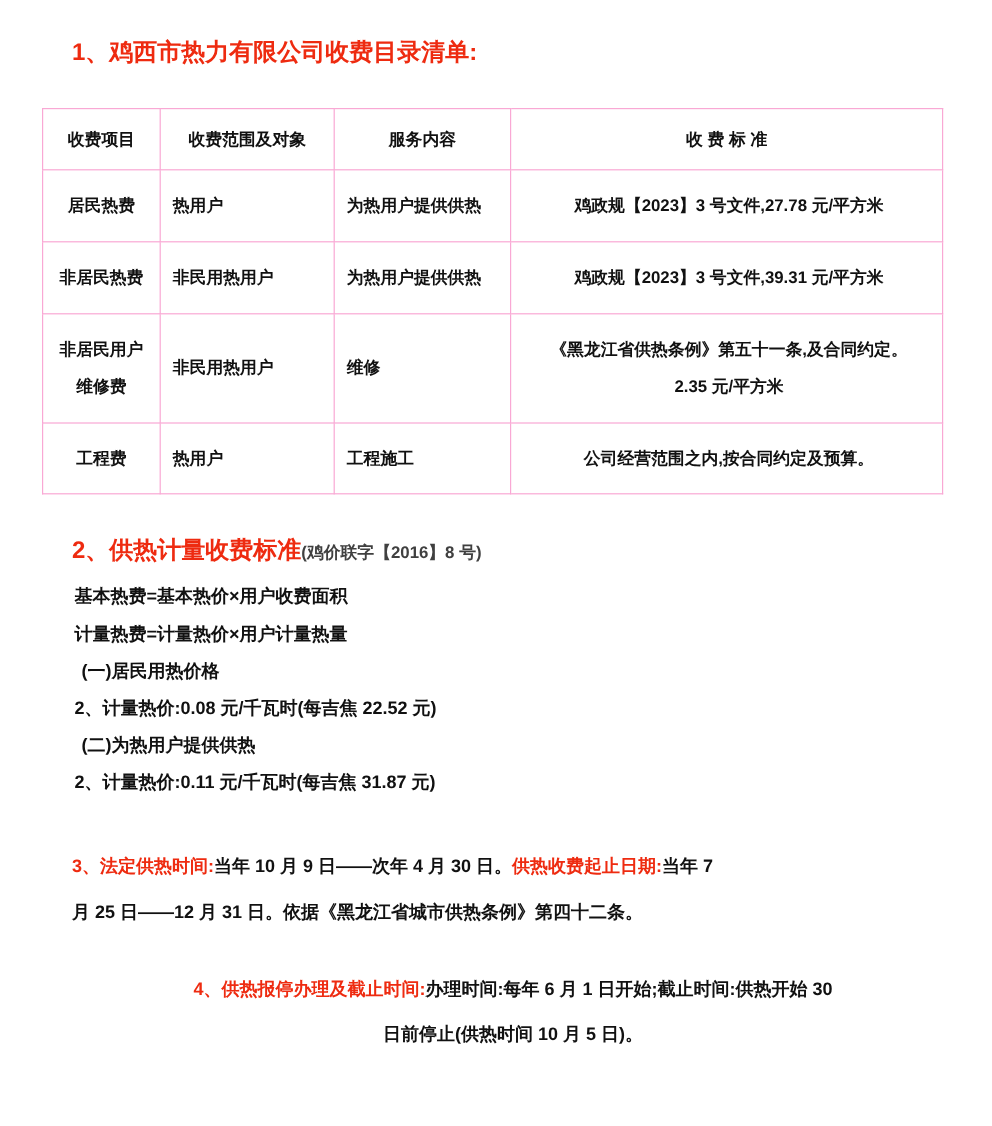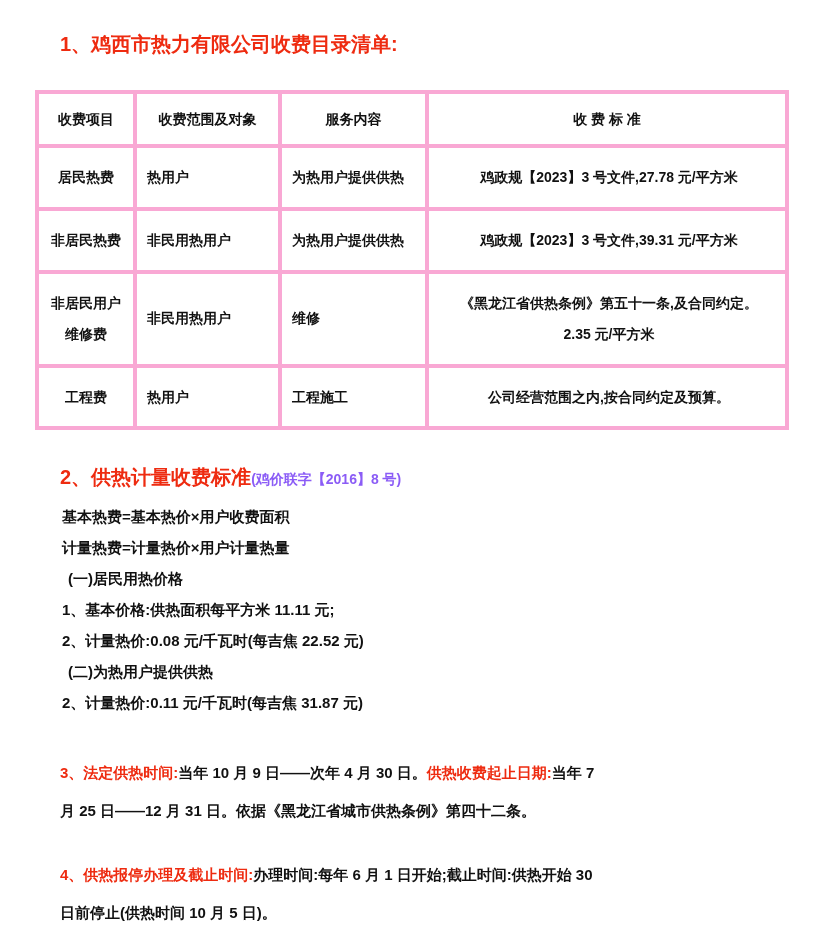--- a/index.html
+++ b/index.html
@@ -14,35 +14,35 @@
   .doc { width: 827px; height: 938px; background: #ffffff; }
 
   .heading-red {
     color: #ee2b10;
     font-size: 20px;
     font-weight: bold;
     margin: 30px 0 0 60px;
     line-height: 28px;
   }
   .heading-note {
-    color: #8b5cf6;
+    color: #404040;
     font-size: 14px;
     font-weight: bold;
   }
 
   table.fee-table {
     border-collapse: collapse;
     table-layout: fixed;
     margin: 32px 0 0 35px;
     width: 750px;
     font-size: 14px;
     color: #111111;
   }
   .fee-table th, .fee-table td {
-    border: 4px solid #f9a8d4;
+    border: 1px solid #f9a8d4;
     padding: 14px 10px;
     vertical-align: middle;
     font-weight: bold;
     white-space: pre-line;
     line-height: 2.2;
   }
   .fee-table th { text-align: center; line-height: 1.6; }
   .fee-table td.c-item { text-align: center; }
   .fee-table td.c-left { text-align: left; }
   .fee-table td.c-standard { text-align: center; padding-left: 14px; }
@@ -63,21 +63,21 @@
   .para {
     font-size: 15px;
     line-height: 38px;
     margin: 36px 0 0 60px;
     width: 735px;
   }
   .para .red-inline {
     color: #ee2b10;
     font-size: 15px;
   }
-  .para-2 { margin-top: 26px; }
+  .para-2 { margin-top: 26px; text-align: center; }
 </style>
 </head>
 <body>
 
 <div class="doc">
 
   <div class="heading-red">1、鸡西市热力有限公司收费目录清单:</div>
 
   <table class="fee-table">
     <colgroup>
@@ -121,21 +121,20 @@
       </tr>
     </tbody>
   </table>
 
   <div class="heading-red" style="margin-top:33px;"><span>2、供热计量收费标准</span><span class="heading-note">(鸡价联字【2016】8 号)</span></div>
 
   <div class="body-group">
     <div class="body-line">基本热费=基本热价×用户收费面积</div>
     <div class="body-line">计量热费=计量热价×用户计量热量</div>
     <div class="body-line indent-sub">(一)居民用热价格</div>
-    <div class="body-line">1、基本价格:供热面积每平方米 11.11 元;</div>
     <div class="body-line">2、计量热价:0.08 元/千瓦时(每吉焦 22.52 元)</div>
     <div class="body-line indent-sub">(二)为热用户提供供热</div>
     <div class="body-line">2、计量热价:0.11 元/千瓦时(每吉焦 31.87 元)</div>
   </div>
 
   <p class="para"><span class="red-inline">3、法定供热时间:</span><span>当年 10 月 9 日——次年 4 月 30 日。</span><span class="red-inline">供热收费起止日期:</span><span>当年 7</span><br><span>月 25 日——12 月 31 日。依据《黑龙江省城市供热条例》第四十二条。</span></p>
 
   <p class="para para-2"><span class="red-inline">4、供热报停办理及截止时间:</span><span>办理时间:每年 6 月 1 日开始;截止时间:供热开始 30</span><br><span>日前停止(供热时间 10 月 5 日)。</span></p>
 
 </div>

